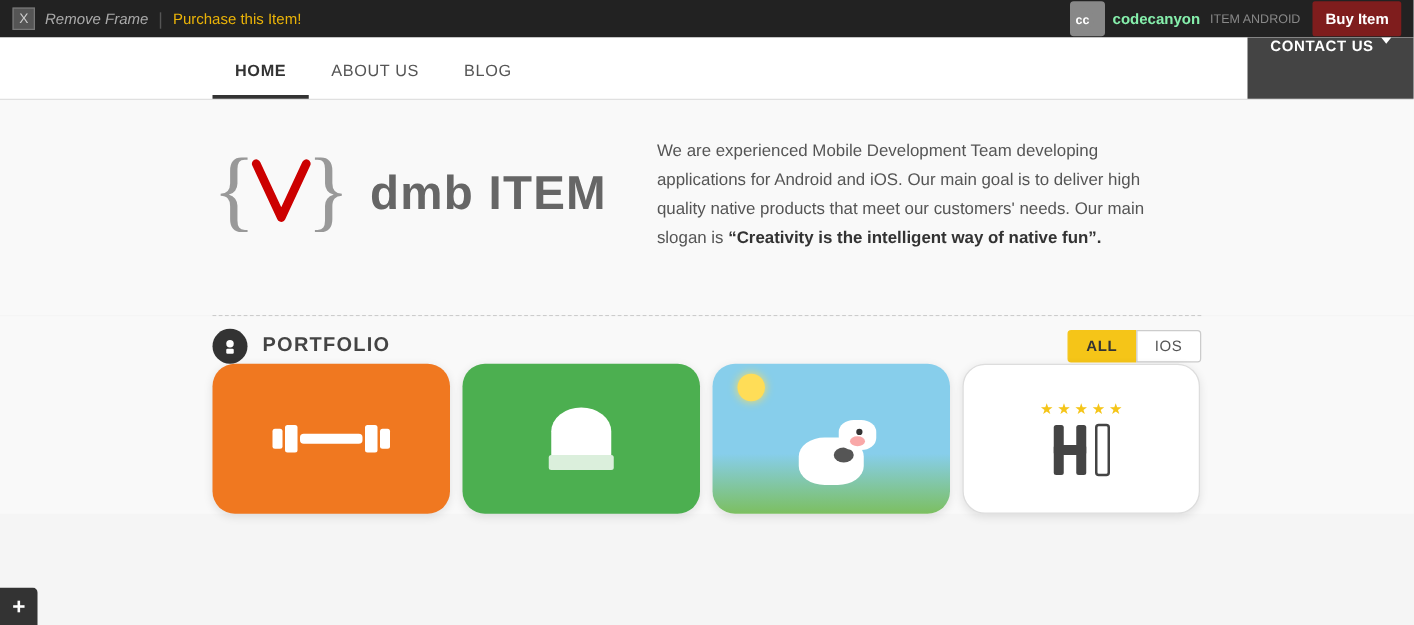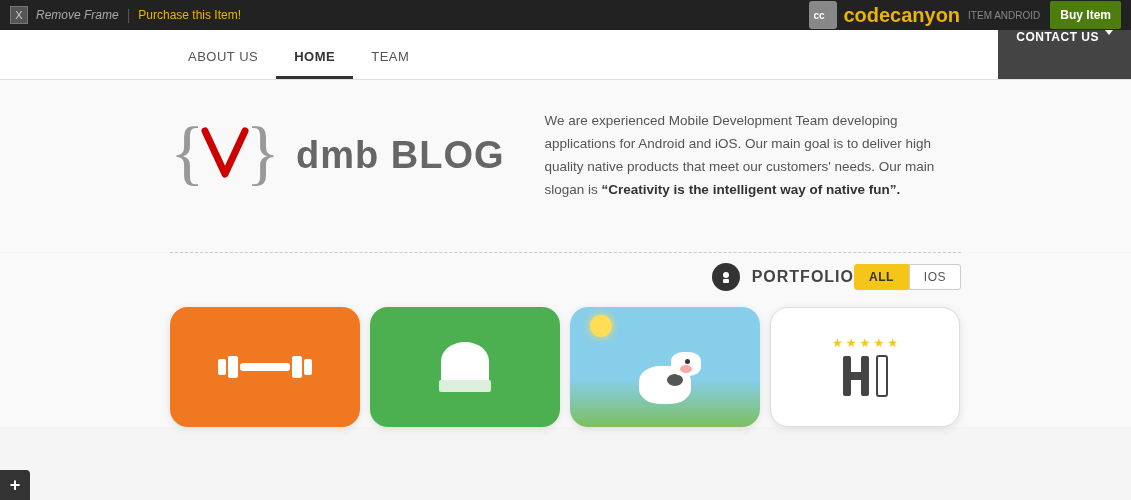--- a/index.html
+++ b/index.html
@@ -35,21 +35,21 @@
       color: #ccc; font-size: 14px;
     }
     #top-bar .cc-icon {
       width: 28px; height: 28px;
       background: #888;
       border-radius: 3px;
       display: flex; align-items: center; 
       font-size: 10px; color: white; font-weight: bold;
     }
     #top-bar .buy-btn {
-      background: #4d7c0f;
+      background: #7f1d1d;
       color: white;
       font-size: 12px;
       font-weight: bold;
       padding: 4px 10px;
       border: none;
       cursor: pointer;
       border-radius: 2px;
       height: 28px;
     }
 
@@ -167,22 +167,21 @@
     }
 
     
     #portfolio-section {
       padding: 0 170px;
       background: #f9f9f9;
     }
     #portfolio-header {
       display: flex;
       align-items: center;
-      justify-content: flex-end;
-      margin-bottom: 16px;
+      justify-content: space-between;
       padding-top: 10px;
     }
     #portfolio-title {
       display: flex;
       align-items: center;
       gap: 12px;
     }
     .portfolio-icon-circle {
       width: 28px; height: 28px;
       background: #333;
@@ -400,50 +399,50 @@
   <span class="separator">|</span>
   <a class="purchase-text">Purchase this Item!</a>
   <div class="right-side">
     <div class="codecanyon-logo">
       <div class="cc-icon">
         <svg width="20" height="20" viewBox="0 0 20 20">
           <circle cx="10" cy="10" r="9" fill="#888"></circle>
           <text x="10" y="14" text-anchor="middle" font-size="10" fill="white" font-weight="bold">cc</text>
         </svg>
       </div>
-      <span style="color:#eab308;font-size:20px;font-weight:bold;">codecanyon</span>
+      <span style="color:#86efac;font-size:12px;font-weight:bold;">codecanyon</span>
       <span style="color:#888;font-size:10px;margin-left:2px;">ITEM ANDROID</span>
     </div>
     <button class="buy-btn">Buy Item</button>
   </div>
 </div>
 
 <div id="nav-bar">
+  <a class="nav-item active">HOME</a>
   <a class="nav-item">ABOUT US</a>
-  <a class="nav-item active">HOME</a>
-  <a class="nav-item">TEAM</a>
+  <a class="nav-item">BLOG</a>
   <div id="contact-btn">
     <span>CONTACT US</span>
     <span class="arrow-down"></span>
   </div>
 </div>
 
 <div id="main-content">
   <div id="hero">
     <div id="logo-section">
       <div id="logo-braces">
         <span class="brace-left" style="color:#999;font-family:Georgia,serif;">{</span>
 
         <svg class="v-shape" viewBox="0 0 50 55">
           <polyline points="5,5 25,48 45,5" fill="none" stroke="#cc0000" stroke-width="7" stroke-linejoin="round" stroke-linecap="round"></polyline>
         </svg>
         <span class="brace-right" style="color:#999;font-family:Georgia,serif;">}</span>
       </div>
       <div id="company-name">
-        <span>dmb BLOG</span>
+        <span>dmb ITEM</span>
       </div>
     </div>
     <div id="hero-text">
       <span>We are experienced Mobile Development Team developing applications for Android and iOS. Our main goal is to deliver high quality native products that meet our customers' needs. Our main slogan is </span><strong>“Creativity is the intelligent way of native fun”.</strong>
     </div>
   </div>
 </div>
 
 <hr class="divider" style="margin: 0 170px;">
 

